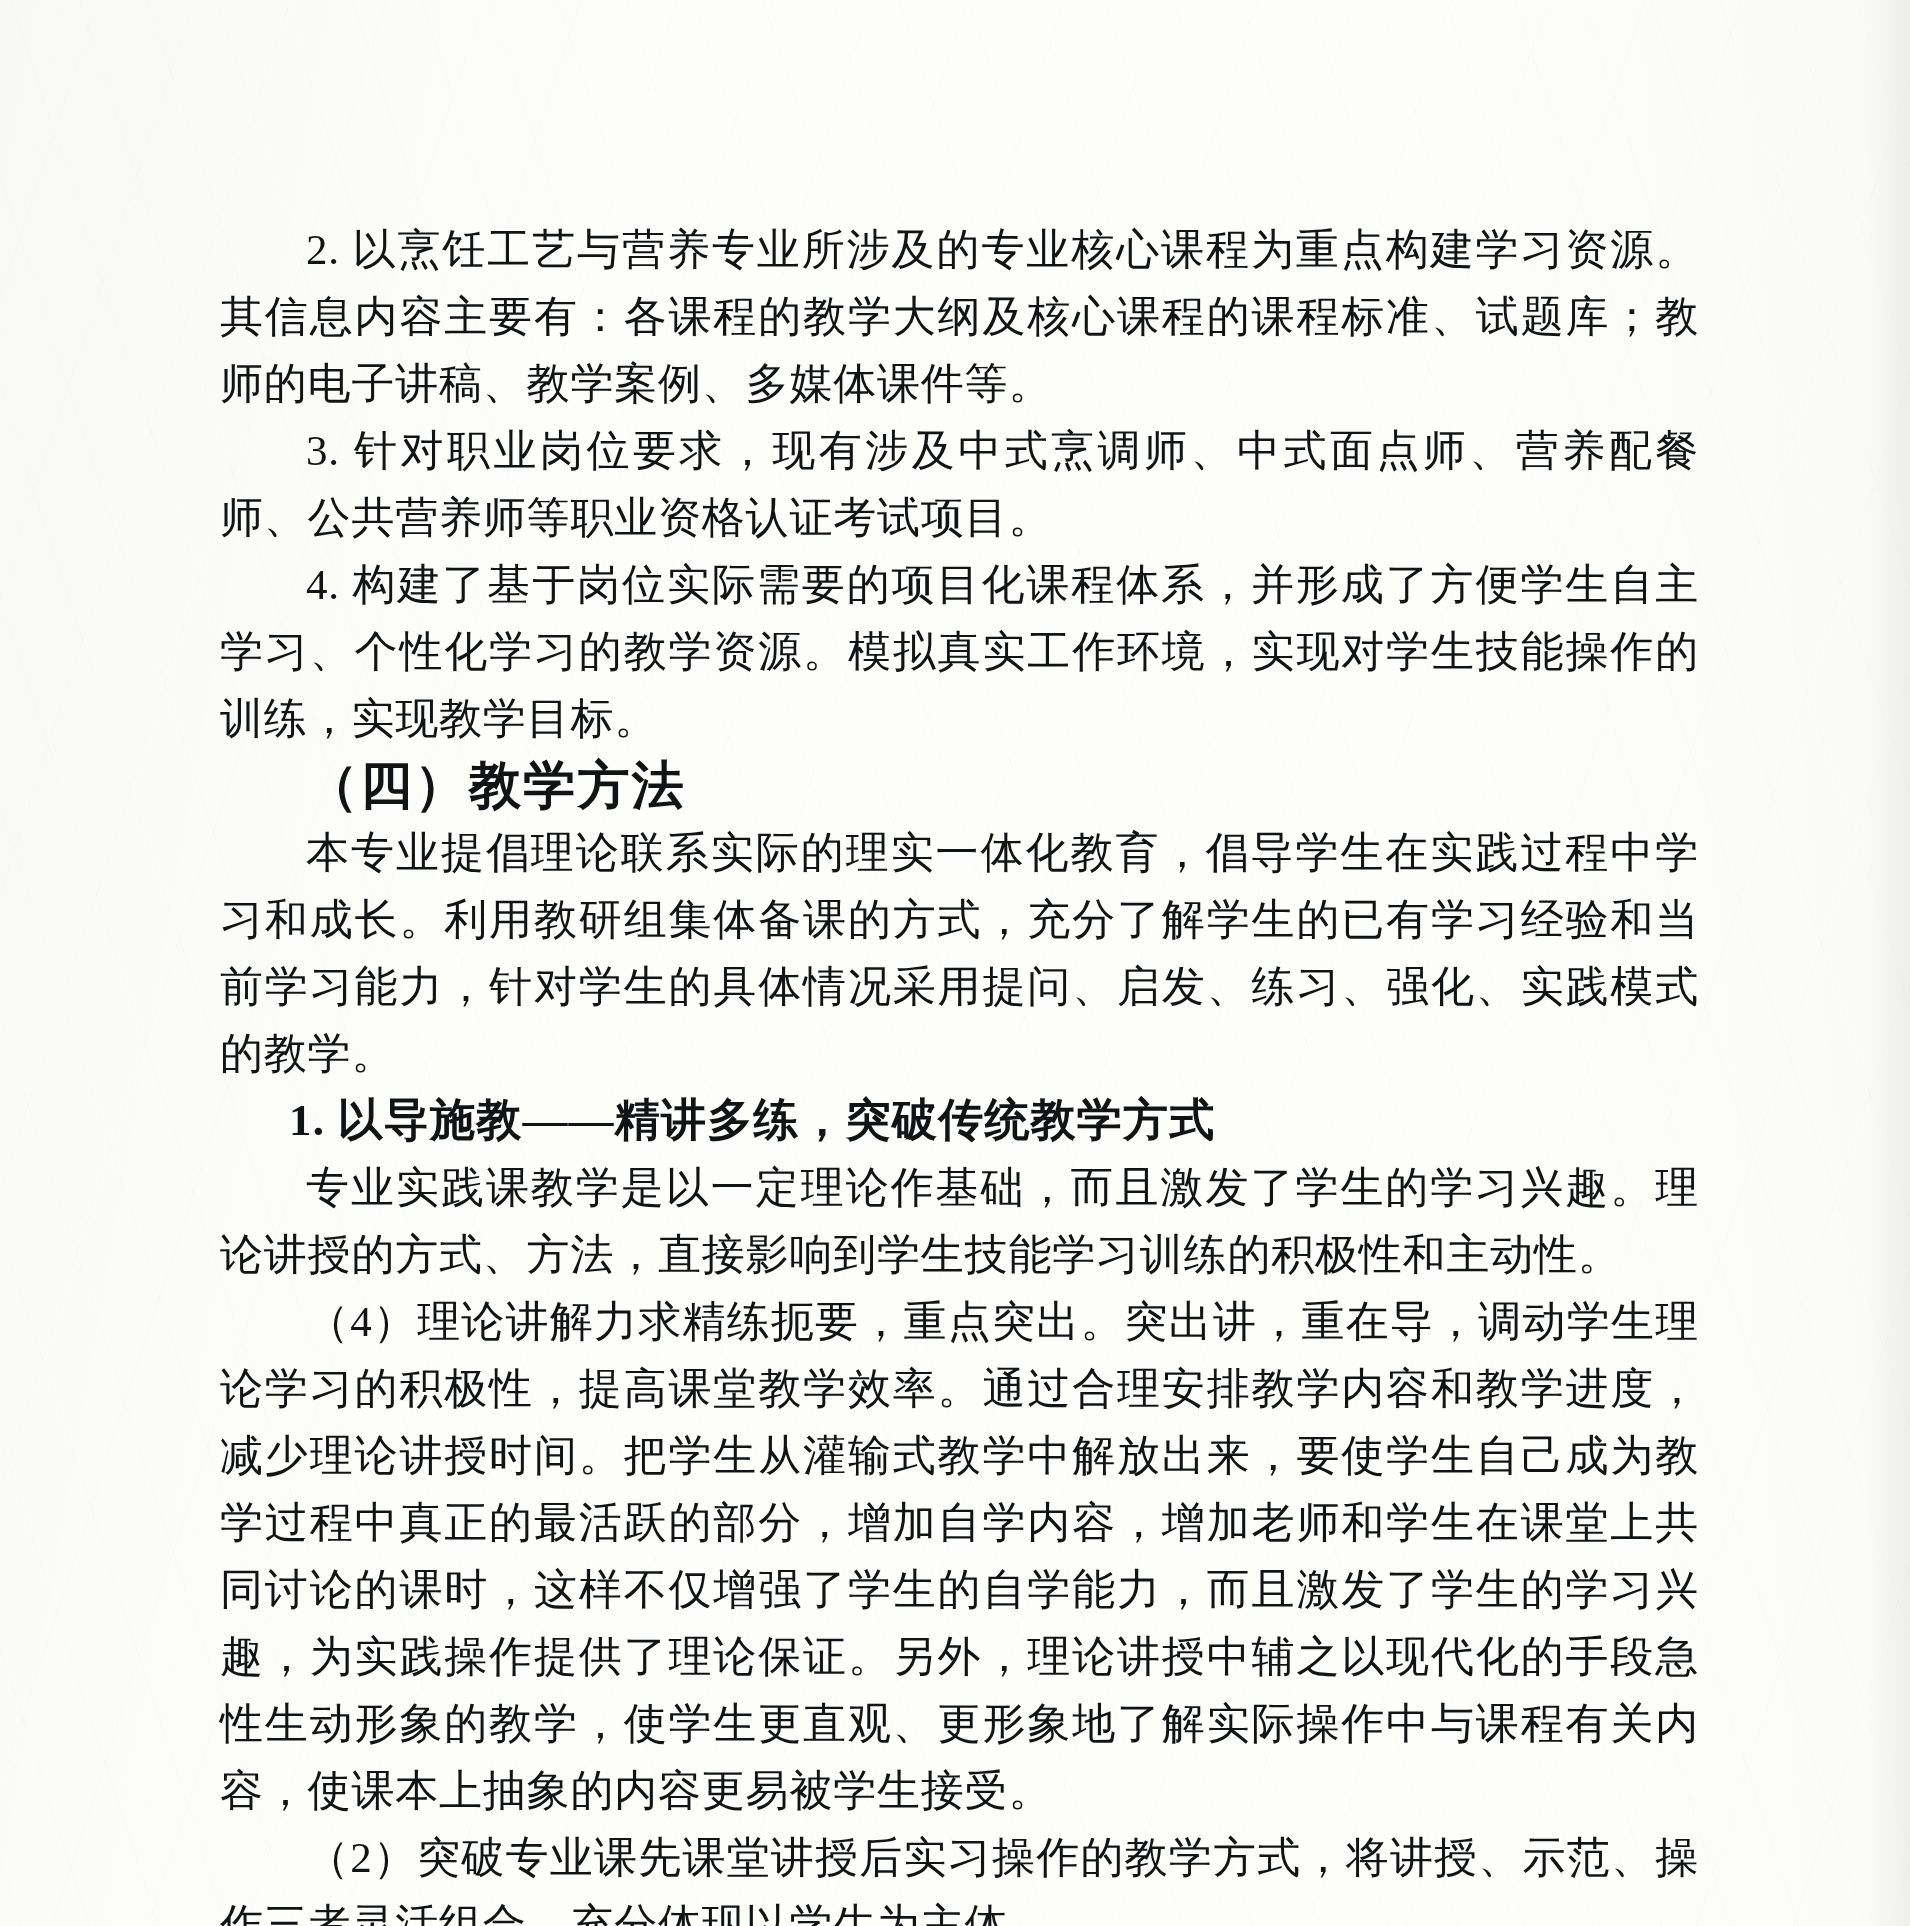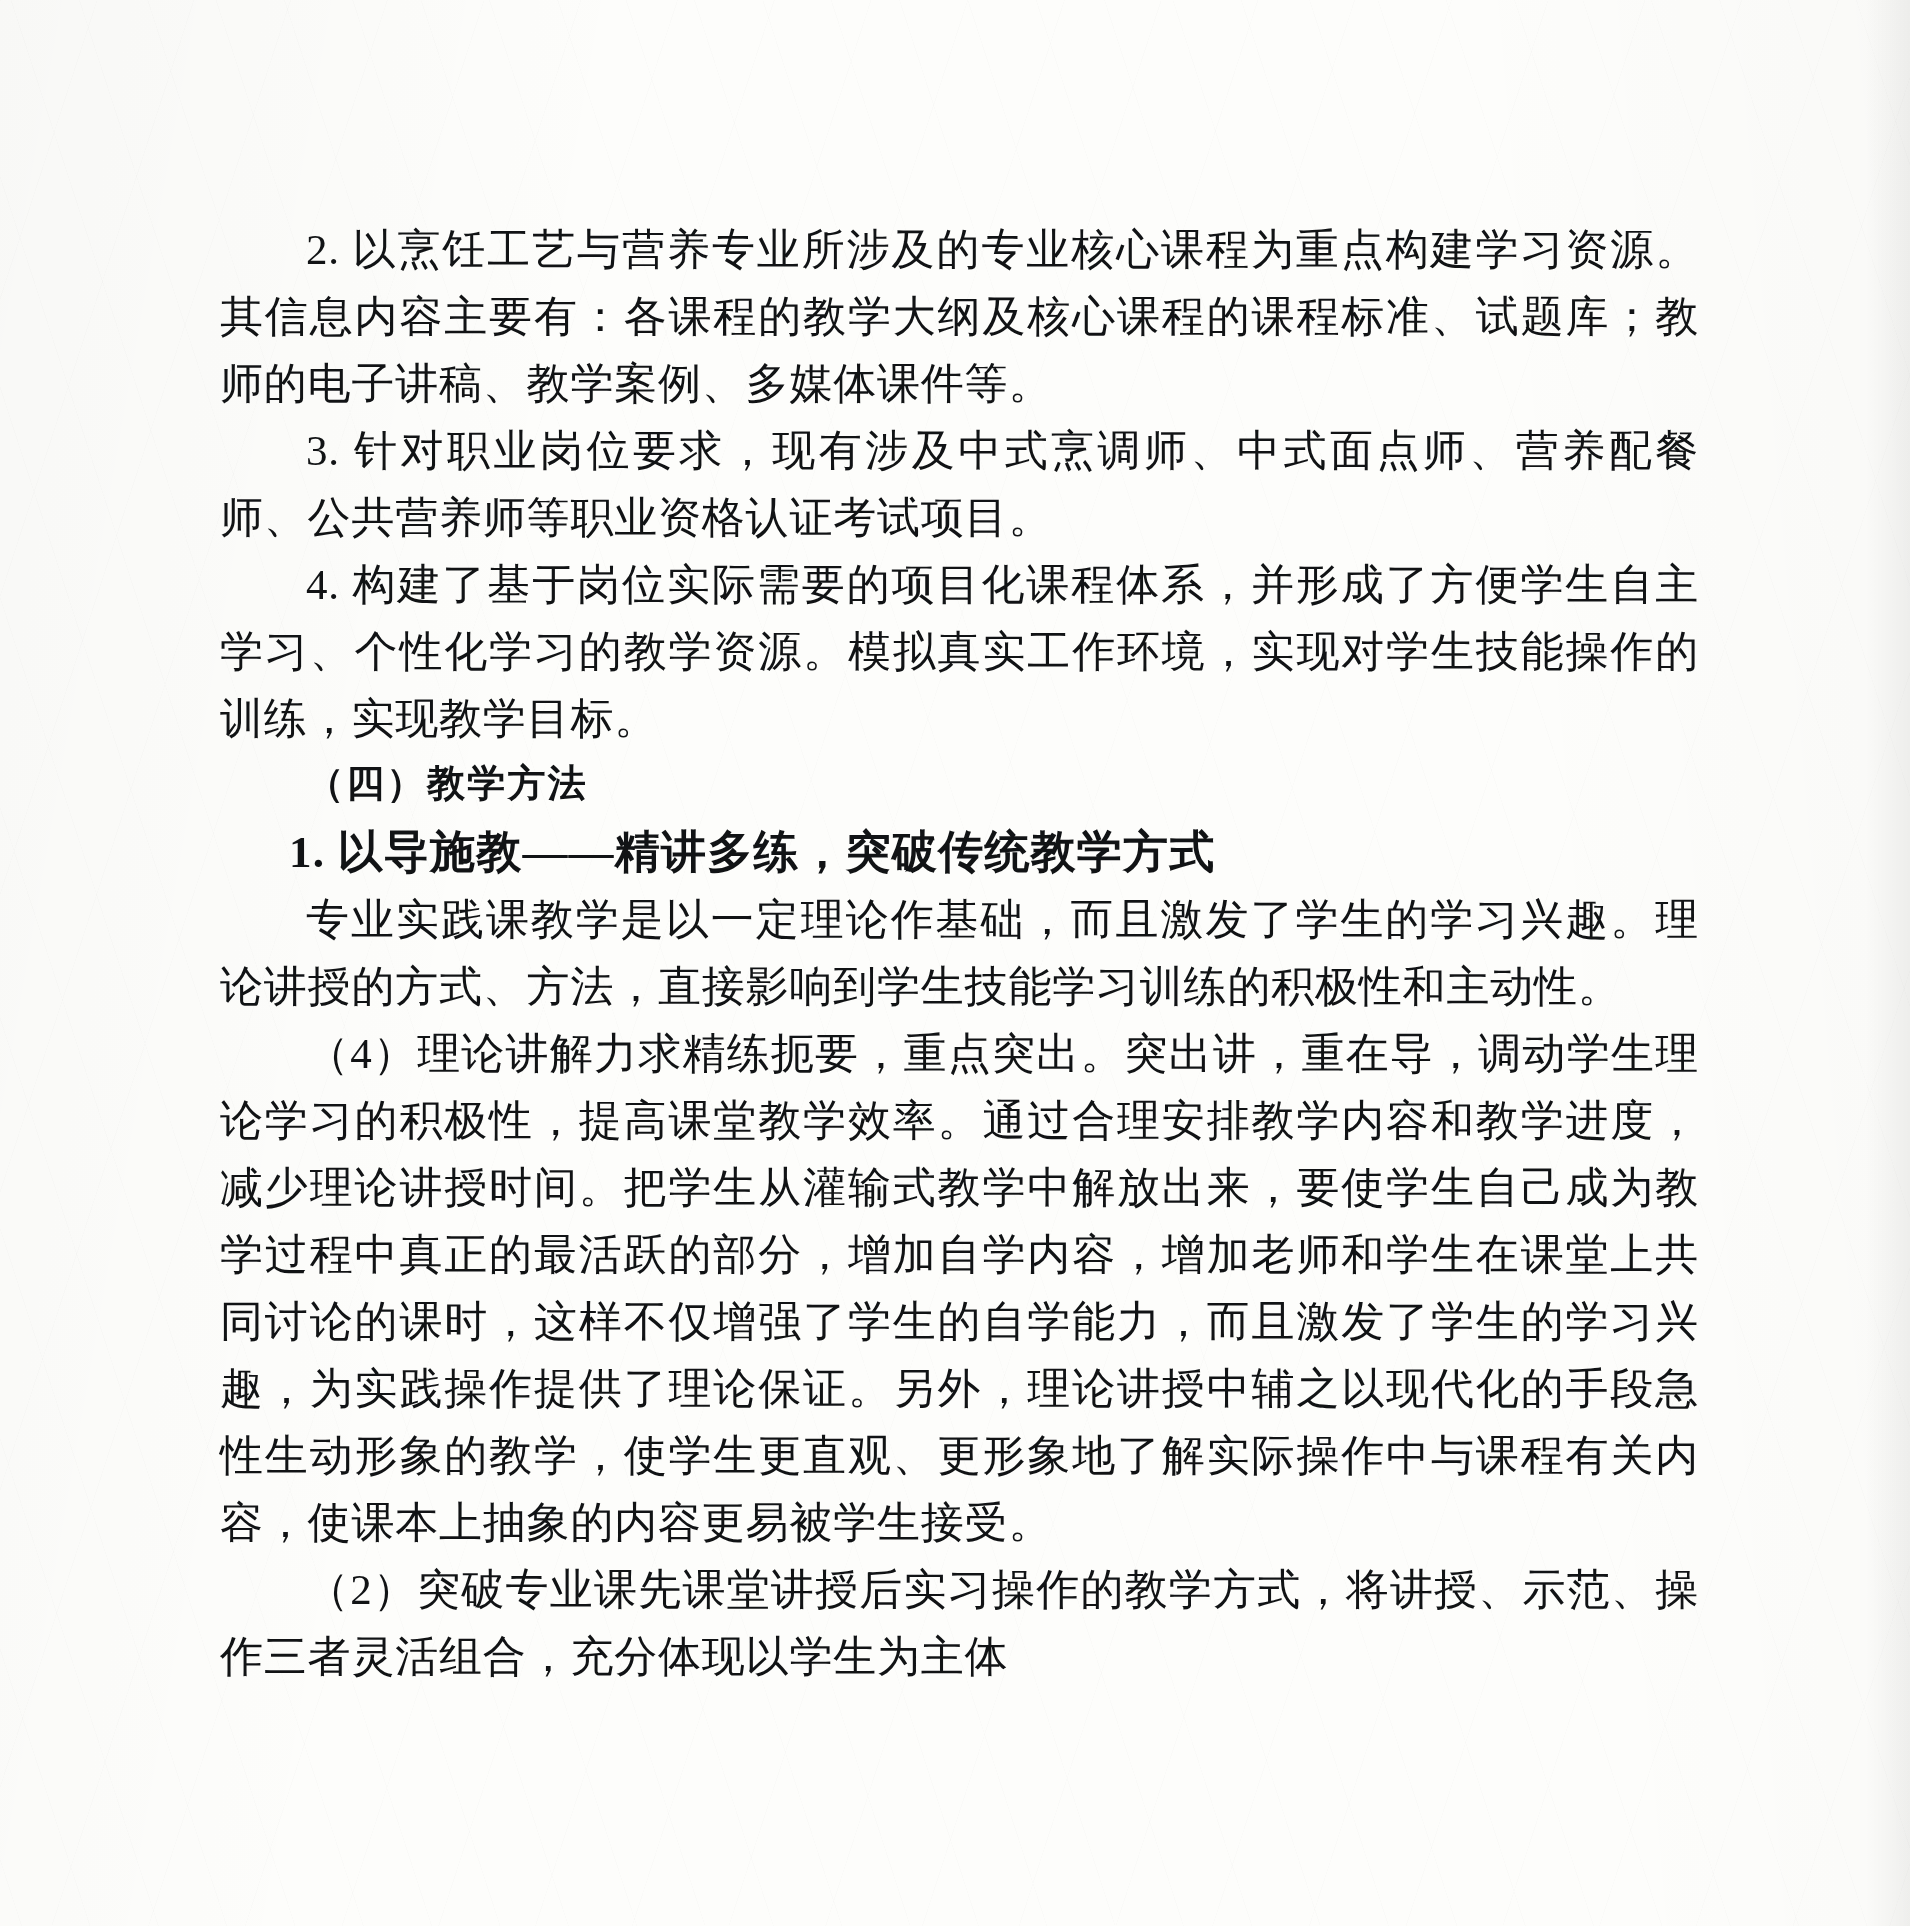--- a/index.html
+++ b/index.html
@@ -60,43 +60,44 @@
     line-height: 67px;
     letter-spacing: 0.8px;
     text-align: justify;
     text-justify: inter-character;
   }
   p.indent {
     text-indent: 86px;
   }
   p.heading-sub {
     text-indent: 86px;
-    font-family: Liberation Mono, monospace;
+    font-family: Liberation Sans, sans-serif;
     font-weight: bold;
     letter-spacing: 2.3px;
-    font-size: 38px;
+    font-size: 52px;
   }
   p.heading-num {
     text-indent: 69px;
     font-weight: bold;
     letter-spacing: 1.2px;
     font-size: 45px;
   }
 </style>
 </head>
 <body>
 
 <div class="page">
   <div class="page-texture"></div>
 
   <div class="body-area">
     <p class="indent">2. 以烹饪工艺与营养专业所涉及的专业核心课程为重点构建学习资源。其信息内容主要有：各课程的教学大纲及核心课程的课程标准、试题库；教师的电子讲稿、教学案例、多媒体课件等。</p>
     <p class="indent">3. 针对职业岗位要求，现有涉及中式烹调师、中式面点师、营养配餐师、公共营养师等职业资格认证考试项目。</p>
     <p class="indent">4. 构建了基于岗位实际需要的项目化课程体系，并形成了方便学生自主学习、个性化学习的教学资源。模拟真实工作环境，实现对学生技能操作的训练，实现教学目标。</p>
     <p class="heading-sub">（四）教学方法</p>
+    <p class="indent">本专业提倡理论联系实际的理实一体化教育，倡导学生在实践过程中学习和成长。利用教研组集体备课的方式，充分了解学生的已有学习经验和当前学习能力，针对学生的具体情况采用提问、启发、练习、强化、实践模式的教学。</p>
     <p class="heading-num">1. 以导施教——精讲多练，突破传统教学方式</p>
     <p class="indent">专业实践课教学是以一定理论作基础，而且激发了学生的学习兴趣。理论讲授的方式、方法，直接影响到学生技能学习训练的积极性和主动性。</p>
     <p class="indent">（4）理论讲解力求精练扼要，重点突出。突出讲，重在导，调动学生理论学习的积极性，提高课堂教学效率。通过合理安排教学内容和教学进度，减少理论讲授时间。把学生从灌输式教学中解放出来，要使学生自己成为教学过程中真正的最活跃的部分，增加自学内容，增加老师和学生在课堂上共同讨论的课时，这样不仅增强了学生的自学能力，而且激发了学生的学习兴趣，为实践操作提供了理论保证。另外，理论讲授中辅之以现代化的手段急性生动形象的教学，使学生更直观、更形象地了解实际操作中与课程有关内容，使课本上抽象的内容更易被学生接受。</p>
     <p class="indent">（2）突破专业课先课堂讲授后实习操作的教学方式，将讲授、示范、操作三者灵活组合，充分体现以学生为主体</p>
   </div>
 
   <div class="page-edge-right"></div>
 
 </div>
 

